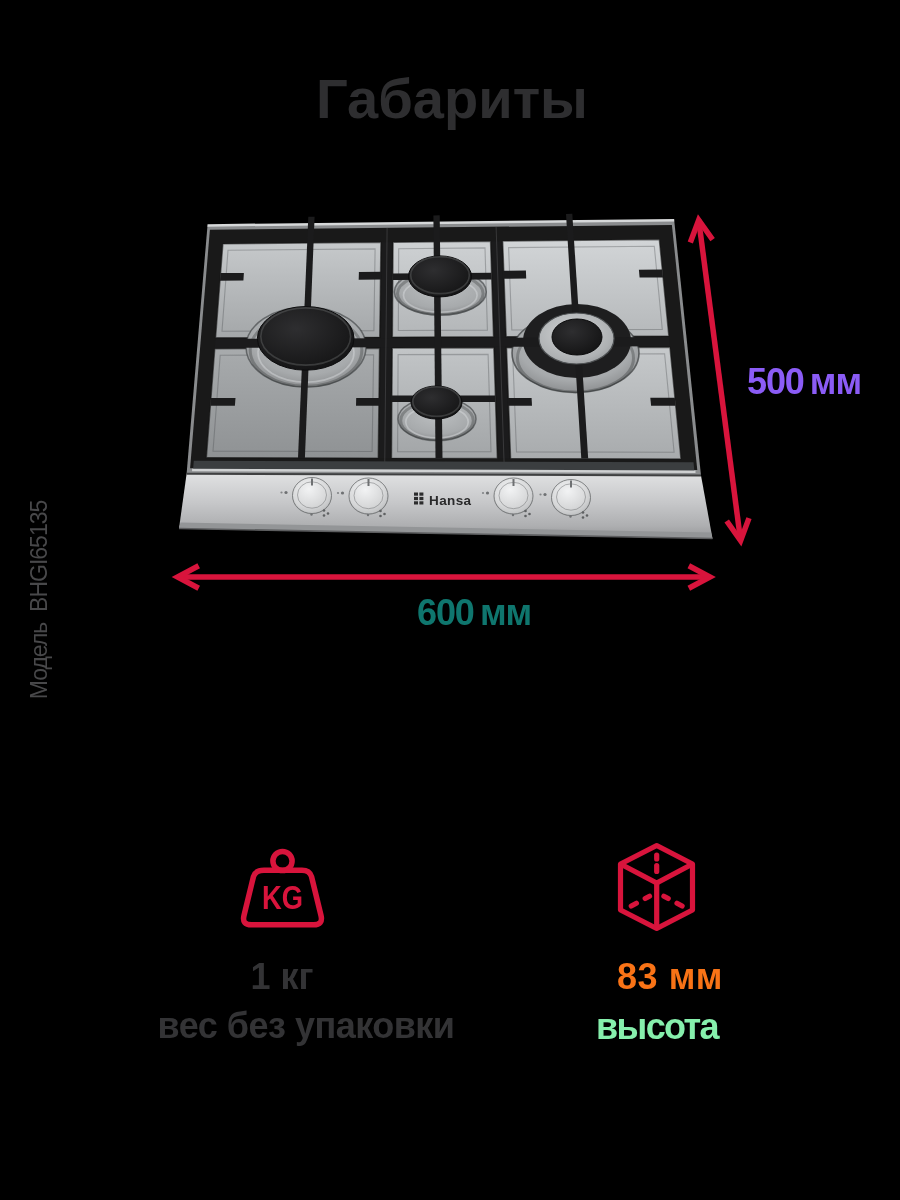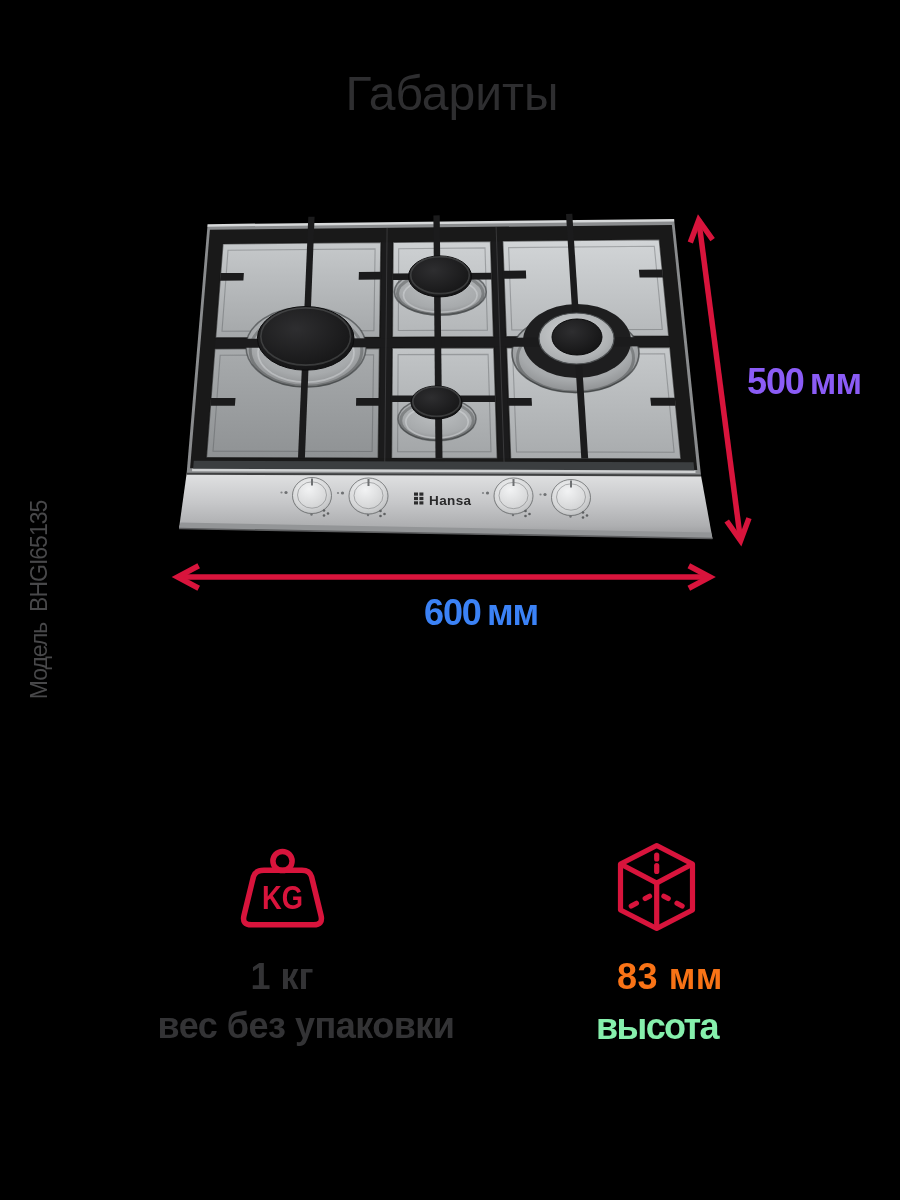--- a/index.html
+++ b/index.html
@@ -177,19 +177,19 @@
 <polygon points="656.7,845.5 692.5,864.0 692.5,910.0 656.7,928.5 620.5,910.0 620.5,864.0" fill="none" stroke="#d8143c" stroke-width="5.2" stroke-linejoin="round"></polygon>
 <polyline points="620.5,864.0 656.7,883.0 692.5,864.0" fill="none" stroke="#d8143c" stroke-width="5.2" stroke-linejoin="round"></polyline>
 <line x1="656.7" y1="883" x2="656.7" y2="928.5" stroke="#d8143c" stroke-width="5.2"></line>
 <line x1="656.7" y1="855" x2="656.7" y2="859" stroke="#d8143c" stroke-width="5.2" stroke-linecap="round"></line>
 <line x1="656.7" y1="865.5" x2="656.7" y2="871.5" stroke="#d8143c" stroke-width="5.2" stroke-linecap="round"></line>
 <line x1="649.5" y1="896.2" x2="645.2" y2="898.5" stroke="#d8143c" stroke-width="5.2" stroke-linecap="round"></line>
 <line x1="636.4" y1="903.3" x2="631.3" y2="906.0" stroke="#d8143c" stroke-width="5.2" stroke-linecap="round"></line>
 <line x1="663.9" y1="896.2" x2="668.2" y2="898.5" stroke="#d8143c" stroke-width="5.2" stroke-linecap="round"></line>
 <line x1="677.0" y1="903.3" x2="682.1" y2="906.0" stroke="#d8143c" stroke-width="5.2" stroke-linecap="round"></line>
 </svg>
-<div class="t" style="left:452px;top:66px;transform:translateX(-50%);font-size:48px;font-weight:normal;color:#2e2e30;letter-spacing:0px;">Габариты</div>
+<div class="t" style="left:452px;top:66px;transform:translateX(-50%);font-size:56px;font-weight:bold;color:#2e2e30;letter-spacing:0px;">Габариты</div>
 <div class="t" style="left:747px;top:361px;font-size:36px;font-weight:bold;color:#8b5cf6;letter-spacing:-1.1px;">500 мм</div>
-<div class="t" style="left:474px;top:592px;transform:translateX(-50%);font-size:36px;font-weight:bold;color:#3b82f6;letter-spacing:-1.1px;margin-left:7px;">600 мм</div>
+<div class="t" style="left:474px;top:592px;transform:translateX(-50%);font-size:36px;font-weight:bold;color:#0f766e;letter-spacing:-1.1px;">600 мм</div>
 <div class="t" style="left:39px;top:600px;transform:translate(-50%,-50%) rotate(-90deg);font-size:23px;color:#48484a;letter-spacing:-1px;">Модель&nbsp; BHGI65135</div>
 <div class="t" style="left:282px;top:956px;transform:translateX(-50%);font-size:36px;font-weight:bold;color:#333335;">1 кг</div>
 <div class="t" style="left:282px;top:1005px;transform:translateX(-50%);font-size:36px;font-weight:bold;color:#333335;letter-spacing:-0.5px;margin-left:24px;">вес без упаковки</div>
 <div class="t" style="left:670px;top:956px;transform:translateX(-50%);font-size:36px;font-weight:bold;color:#f97316;letter-spacing:0.5px;">83 мм</div>
 <div class="t" style="left:657px;top:1006px;transform:translateX(-50%);font-size:36px;font-weight:bold;color:#86efac;letter-spacing:-1.6px;">высота</div>
 </body></html>

